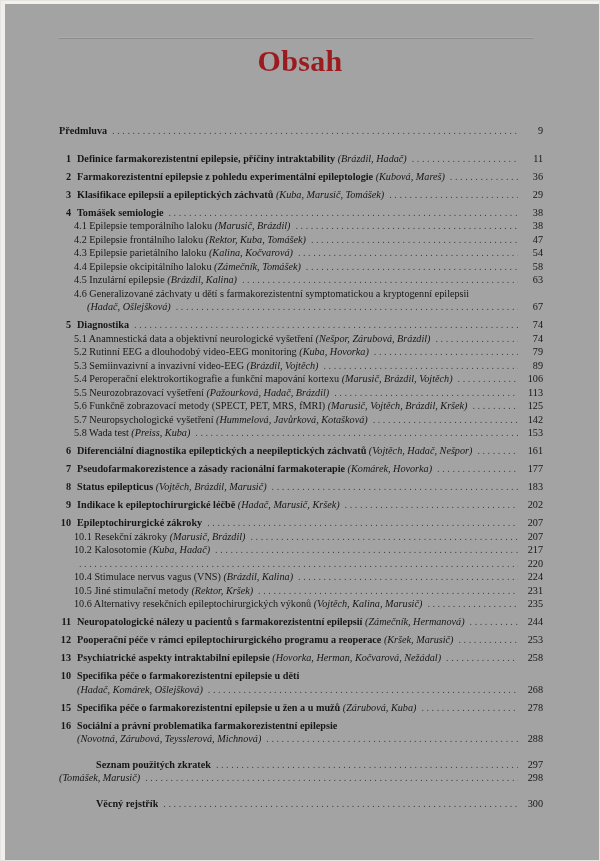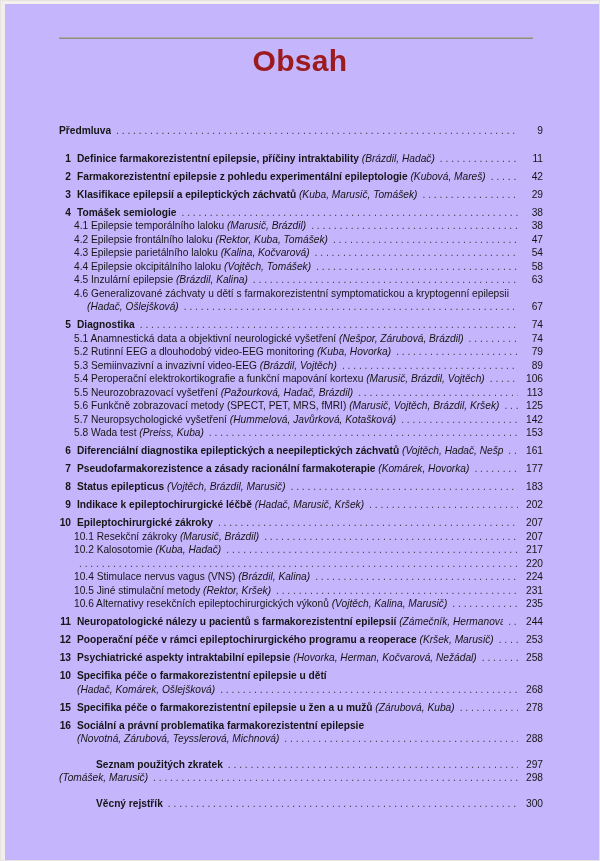--- a/index.html
+++ b/index.html
@@ -4,22 +4,23 @@
 <style>
   html,body { margin:0; padding:0; }
   body {
     width:600px; height:861px; overflow:hidden;
     background:#e9e7e3;
     font-family:"Liberation Sans","DejaVu Sans",sans-serif;
     color:#161616;
   }
   .scan {
     position:absolute; inset:0;
-    background:#c4b5fd;
+    background:#a3a3a3;
     box-shadow: inset 0 0 0 1px #e6e4e0, inset 5px 0 0 #f1efeb, inset 0 4px 0 #f3f1ed;
+    font-family: Liberation Serif, serif;
   }
   .rule {
     position:absolute; left:59px; top:37px; width:474px; height:2px;
     background:linear-gradient(#b9b9b6,#7d7d7a);
   }
   .title {
     position:absolute; top:44px; left:0; right:0;
     text-align:center;
     font-size:30px; font-weight:700; letter-spacing:0.3px;
     color:#9c1b1f;
@@ -66,21 +67,21 @@
       <div class="row bold g-first">
         <span class="num">1</span>
         <span class="txt">Definice farmakorezistentní epilepsie, příčiny intraktability <span class="au">(Brázdil, Hadač)</span></span>
         <span class="dots">. . . . . . . . . . . . . . . . . . . . . . . . . . . . . . . . . . . . . . . . . . . . . . . . . . . . . . . . . . . . . . . . . . . . . . . . . . . . . . . . . . . . . . . . . . . . . . . . . . . . . . . . . . . . . . . . . . . . . . . . </span>
         <span class="pg">11</span>
       </div>
       <div class="row bold g-ch">
         <span class="num">2</span>
         <span class="txt">Farmakorezistentní epilepsie z pohledu experimentální epileptologie <span class="au">(Kubová, Mareš)</span></span>
         <span class="dots">. . . . . . . . . . . . . . . . . . . . . . . . . . . . . . . . . . . . . . . . . . . . . . . . . . . . . . . . . . . . . . . . . . . . . . . . . . . . . . . . . . . . . . . . . . . . . . . . . . . . . . . . . . . . . . . . . . . . . . . . </span>
-        <span class="pg">42</span>
+        <span class="pg">36</span>
       </div>
       <div class="row bold g-ch">
         <span class="num">3</span>
         <span class="txt">Klasifikace epilepsií a epileptických záchvatů <span class="au">(Kuba, Marusič, Tomášek)</span></span>
         <span class="dots">. . . . . . . . . . . . . . . . . . . . . . . . . . . . . . . . . . . . . . . . . . . . . . . . . . . . . . . . . . . . . . . . . . . . . . . . . . . . . . . . . . . . . . . . . . . . . . . . . . . . . . . . . . . . . . . . . . . . . . . . </span>
         <span class="pg">29</span>
       </div>
       <div class="row bold g-ch">
         <span class="num">4</span>
         <span class="txt">Tomášek semiologie</span>
@@ -96,21 +97,21 @@
         <span class="txt">4.2 Epilepsie frontálního laloku <span class="au">(Rektor, Kuba, Tomášek)</span></span>
         <span class="dots">. . . . . . . . . . . . . . . . . . . . . . . . . . . . . . . . . . . . . . . . . . . . . . . . . . . . . . . . . . . . . . . . . . . . . . . . . . . . . . . . . . . . . . . . . . . . . . . . . . . . . . . . . . . . . . . . . . . . . . . . </span>
         <span class="pg">47</span>
       </div>
       <div class="row sub">
         <span class="txt">4.3 Epilepsie parietálního laloku <span class="au">(Kalina, Kočvarová)</span></span>
         <span class="dots">. . . . . . . . . . . . . . . . . . . . . . . . . . . . . . . . . . . . . . . . . . . . . . . . . . . . . . . . . . . . . . . . . . . . . . . . . . . . . . . . . . . . . . . . . . . . . . . . . . . . . . . . . . . . . . . . . . . . . . . . </span>
         <span class="pg">54</span>
       </div>
       <div class="row sub">
-        <span class="txt">4.4 Epilepsie okcipitálního laloku <span class="au">(Vojtěch, Tomášek)</span></span>
+        <span class="txt">4.4 Epilepsie okcipitálního laloku <span class="au">(Zámečník, Tomášek)</span></span>
         <span class="dots">. . . . . . . . . . . . . . . . . . . . . . . . . . . . . . . . . . . . . . . . . . . . . . . . . . . . . . . . . . . . . . . . . . . . . . . . . . . . . . . . . . . . . . . . . . . . . . . . . . . . . . . . . . . . . . . . . . . . . . . . </span>
         <span class="pg">58</span>
       </div>
       <div class="row sub">
         <span class="txt">4.5 Inzulární epilepsie <span class="au">(Brázdil, Kalina)</span></span>
         <span class="dots">. . . . . . . . . . . . . . . . . . . . . . . . . . . . . . . . . . . . . . . . . . . . . . . . . . . . . . . . . . . . . . . . . . . . . . . . . . . . . . . . . . . . . . . . . . . . . . . . . . . . . . . . . . . . . . . . . . . . . . . . </span>
         <span class="pg">63</span>
       </div>
       <div class="row sub">
         <span class="txt">4.6 Generalizované záchvaty u dětí s farmakorezistentní symptomatickou a kryptogenní epilepsii</span>

